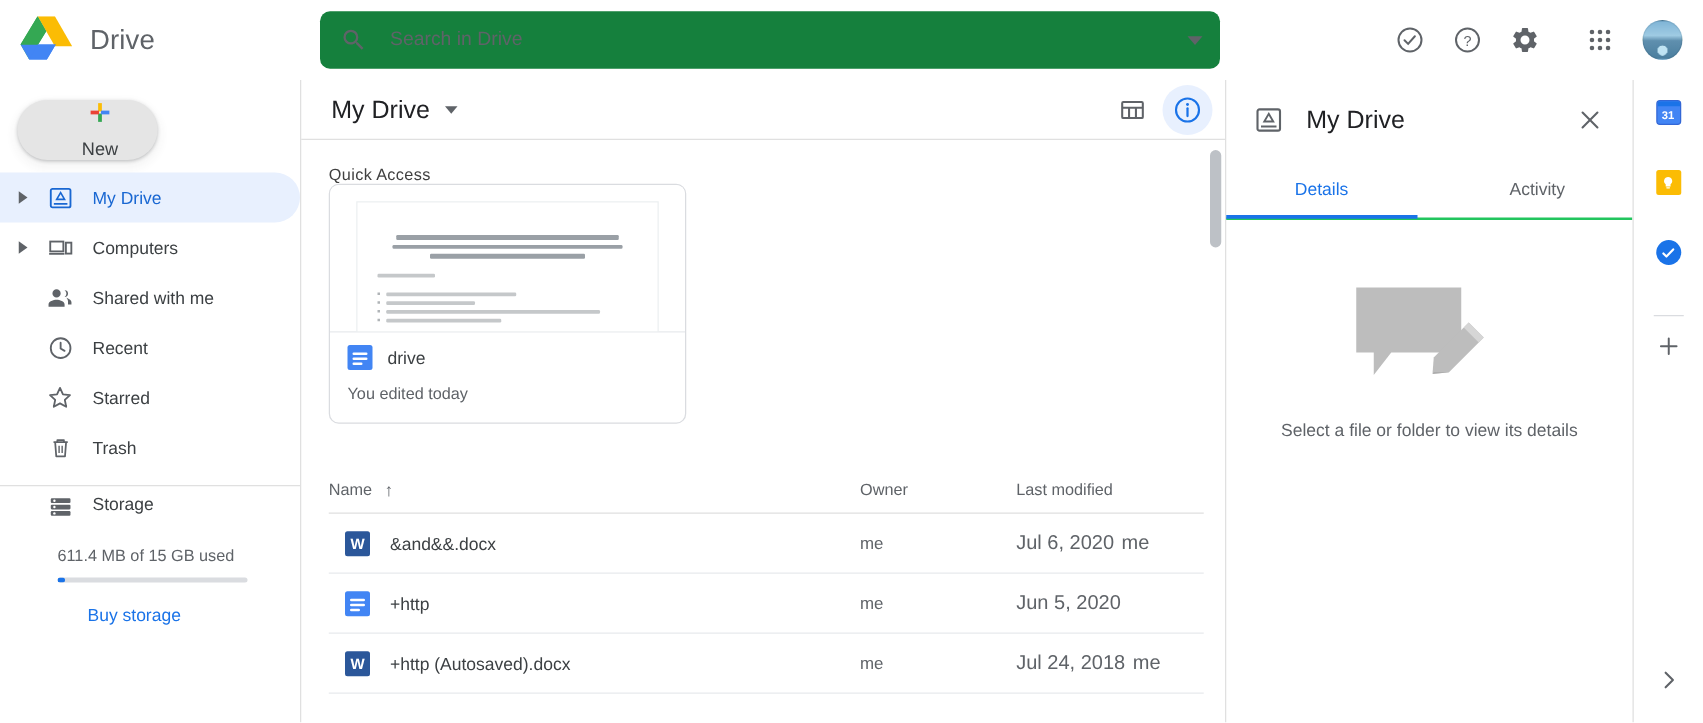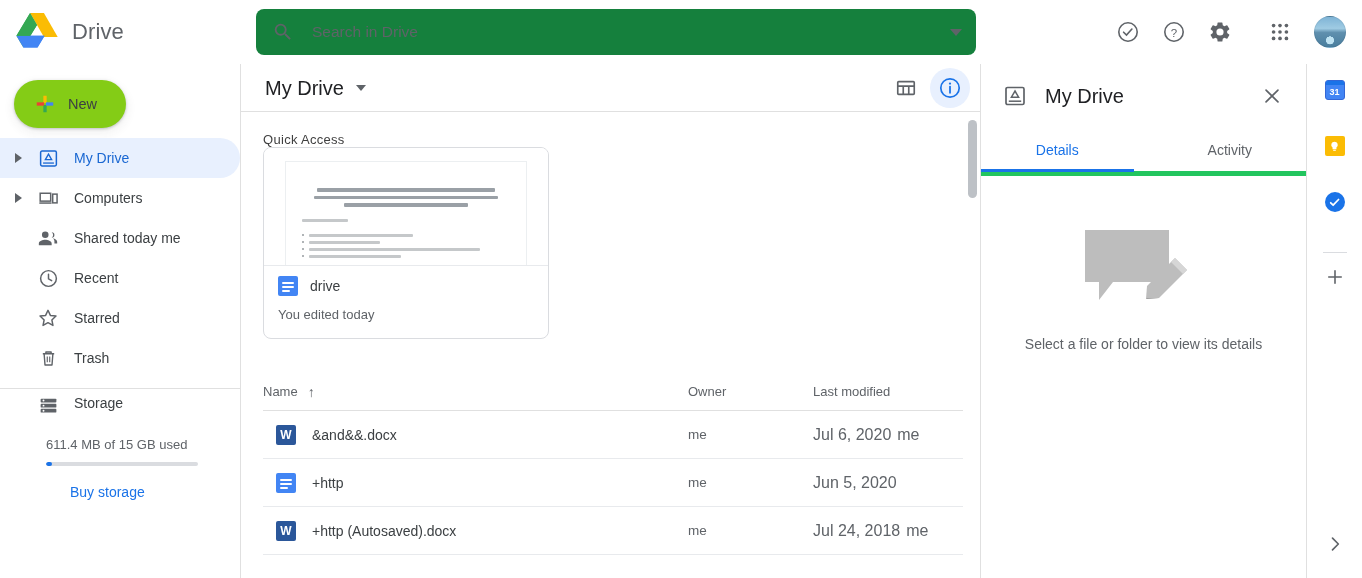--- a/index.html
+++ b/index.html
@@ -61,24 +61,24 @@
     border: 1px solid rgba(0,0,0,.06);
   }
 
   
   .sidebar {
     position: absolute; top: 64px; left: 0; width: 240px; height: 514px;
     background: #fff; padding-top: 8px;
   }
   .new-btn {
     margin: 8px 0 10px 14px; width: 112px; height: 48px;
-    border-radius: 26px; background: #84cc16;
+    border-radius: 26px; background: #e5e5e5;
     box-shadow: 0 1px 3px rgba(60,64,67,.3), 0 4px 8px 3px rgba(60,64,67,.05);
     display: flex; align-items: center; gap: 12px; padding-left: 20px;
-    cursor: pointer; border: none;
+    cursor: pointer; border: none; flex-direction: column;
   }
   .new-label { font-size: 14.5px; color: #3c4043; font-weight: 500; }
 
   .navlist { margin-top: 6px; }
   .navitem {
     height: 40px; display: flex; align-items: center;
     border-radius: 0 20px 20px 0; padding-right: 12px; cursor: pointer;
     position: relative;
   }
   .navitem.active { background: #e8f0fe; }
@@ -213,21 +213,21 @@
   
   .details {
     position: absolute; top: 64px; left: 980px; width: 326px; height: 514px;
     background: #fff; border-left: 1px solid #e0e0e0;
   }
   .details-head {
     height: 64px; display: flex; align-items: center; padding: 0 14px 0 22px; gap: 18px;
   }
   .dh-icon { width: 24px; height: 24px; flex: 0 0 24px; }
   .dh-title { font-size: 20px; color: #202124; flex: 1; }
-  .tabs { display: flex; height: 48px; border-bottom: 5px solid #22c55e; gap: 20px; }
+  .tabs { display: flex; height: 48px; border-bottom: 2px solid #22c55e; gap: 20px; }
   .tab {
     flex: 1; display: flex; align-items: center; justify-content: center;
     font-size: 14px; color: #5f6368; font-weight: 500; cursor: pointer; position: relative;
   }
   .tab.active { color: #1a73e8; }
   .tab.active::after {
     content: ""; position: absolute; bottom: -1px; left: 0; right: 0;
     height: 3px; background: #1a73e8;
   }
   .empty-state {
@@ -369,21 +369,21 @@
         <span class="nav-label">Computers</span>
       </div>
 
       <div class="navitem">
         <span class="nav-arrow"></span>
         <span class="nav-icon">
           <svg width="22" height="22" viewBox="0 0 24 24">
             <path fill="#5f6368" d="M9 12a3.6 3.6 0 100-7.2A3.6 3.6 0 009 12zm0 2c-2.7 0-7 1.35-7 4v2h14v-2c0-2.65-4.3-4-7-4zm8.5-1.7c.9.9 1.5 2 1.5 3.4V18h3v-1.8c0-1.9-2.6-3.2-4.5-3.9zM16 11.6a3 3 0 100-6 3.6 3.6 0 010 6z"></path>
           </svg>
         </span>
-        <span class="nav-label">Shared today me</span>
+        <span class="nav-label">Shared with me</span>
       </div>
 
       <div class="navitem">
         <span class="nav-arrow"></span>
         <span class="nav-icon">
           <svg width="21" height="21" viewBox="0 0 24 24">
             <circle cx="12" cy="12" r="9" fill="none" stroke="#5f6368" stroke-width="1.7"></circle>
             <path d="M12 7v5.4l3.6 2.1" fill="none" stroke="#5f6368" stroke-width="1.7" stroke-linecap="round"></path>
           </svg>
         </span>

